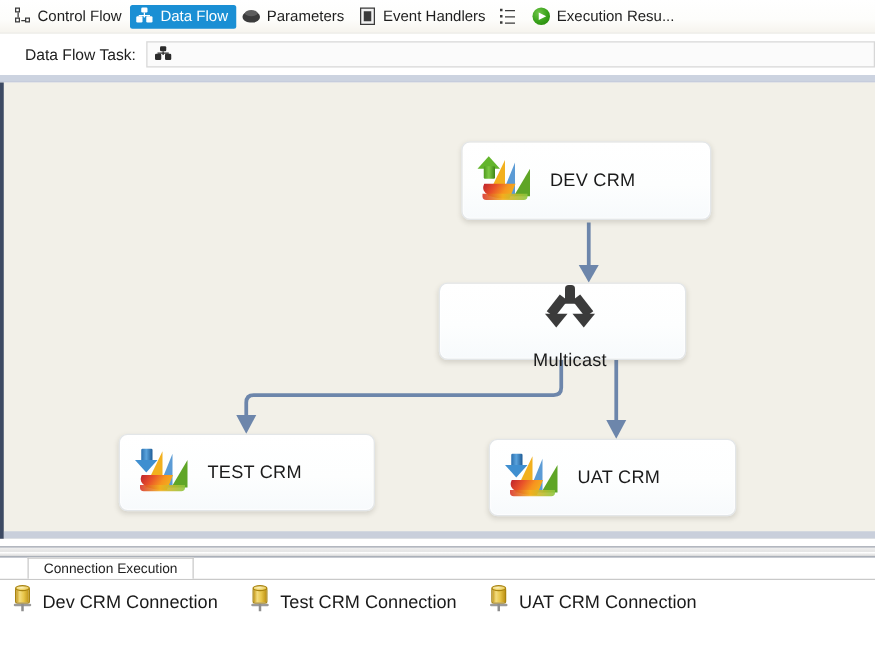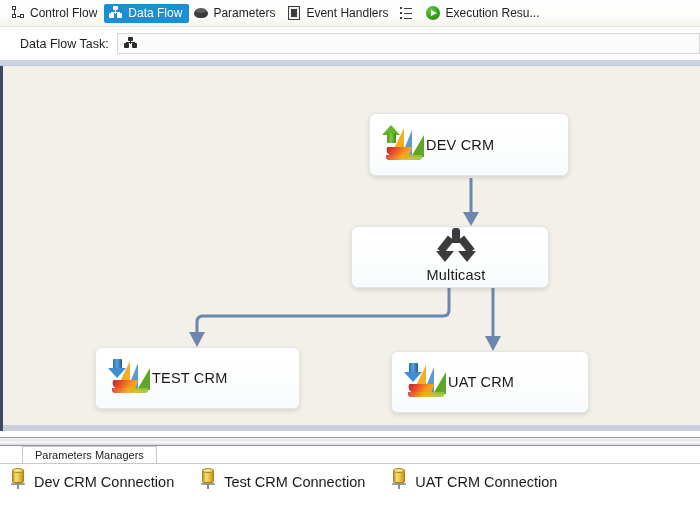--- a/index.html
+++ b/index.html
@@ -218,20 +218,21 @@
   
   .node {
     position: absolute;
     background: linear-gradient(to bottom, #ffffff 0%, #fdfefe 55%, #f7fafc 100%);
     border: 1px solid #e3e6e8;
     border-radius: 7px;
     box-shadow: 0 2px 4px rgba(90,85,70,0.18), 0 0 0 1px rgba(255,255,255,0.6) inset;
     display: flex;
     align-items: center;
     padding-left: 12px;
+    gap: 14px;
     cursor: default;
     text-align: center;
   }
   .node-label {
     font-size: 14.5px;
     color: #1a1a1a;
     letter-spacing: 0.2px;
     white-space: nowrap;
   }
 
@@ -597,21 +598,21 @@
       </div>
 
       <div id="canvas-bottomedge"></div>
     </div>
   </div>
 
   <div id="splitter"></div>
 
   <div id="cm-panel">
     <div id="cm-tabrow">
-      <div id="cm-tab">Parameters Managers</div>
+      <div id="cm-tab">Connection Execution</div>
     </div>
 
     <div id="cm-list">
 
       <div class="cm-item">
         <span class="cm-ico">
           <span class="body"></span>
             <span class="lid"></span>
             <span class="foot"></span>
             <span class="pin"></span>

